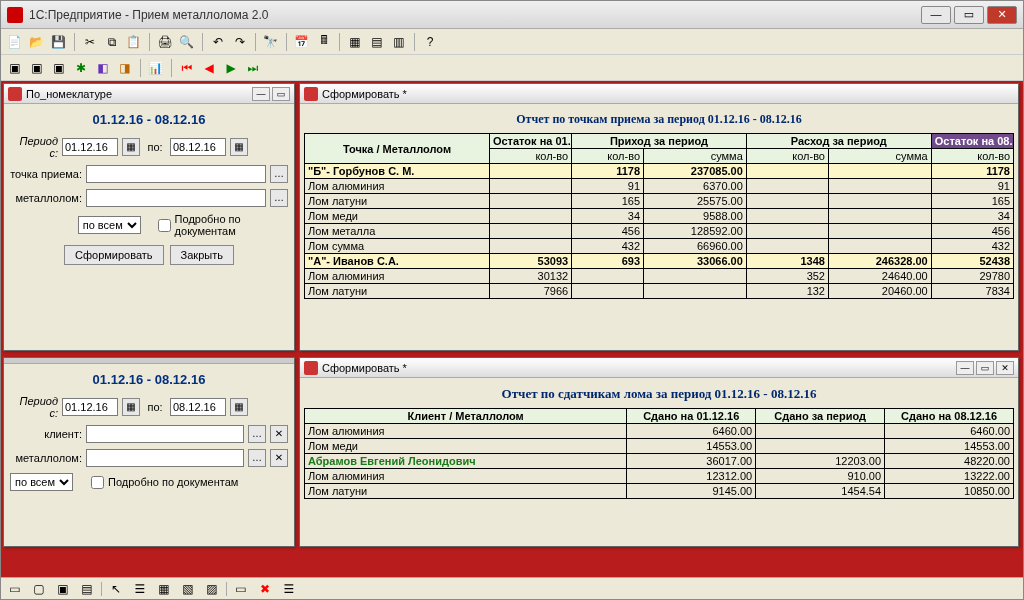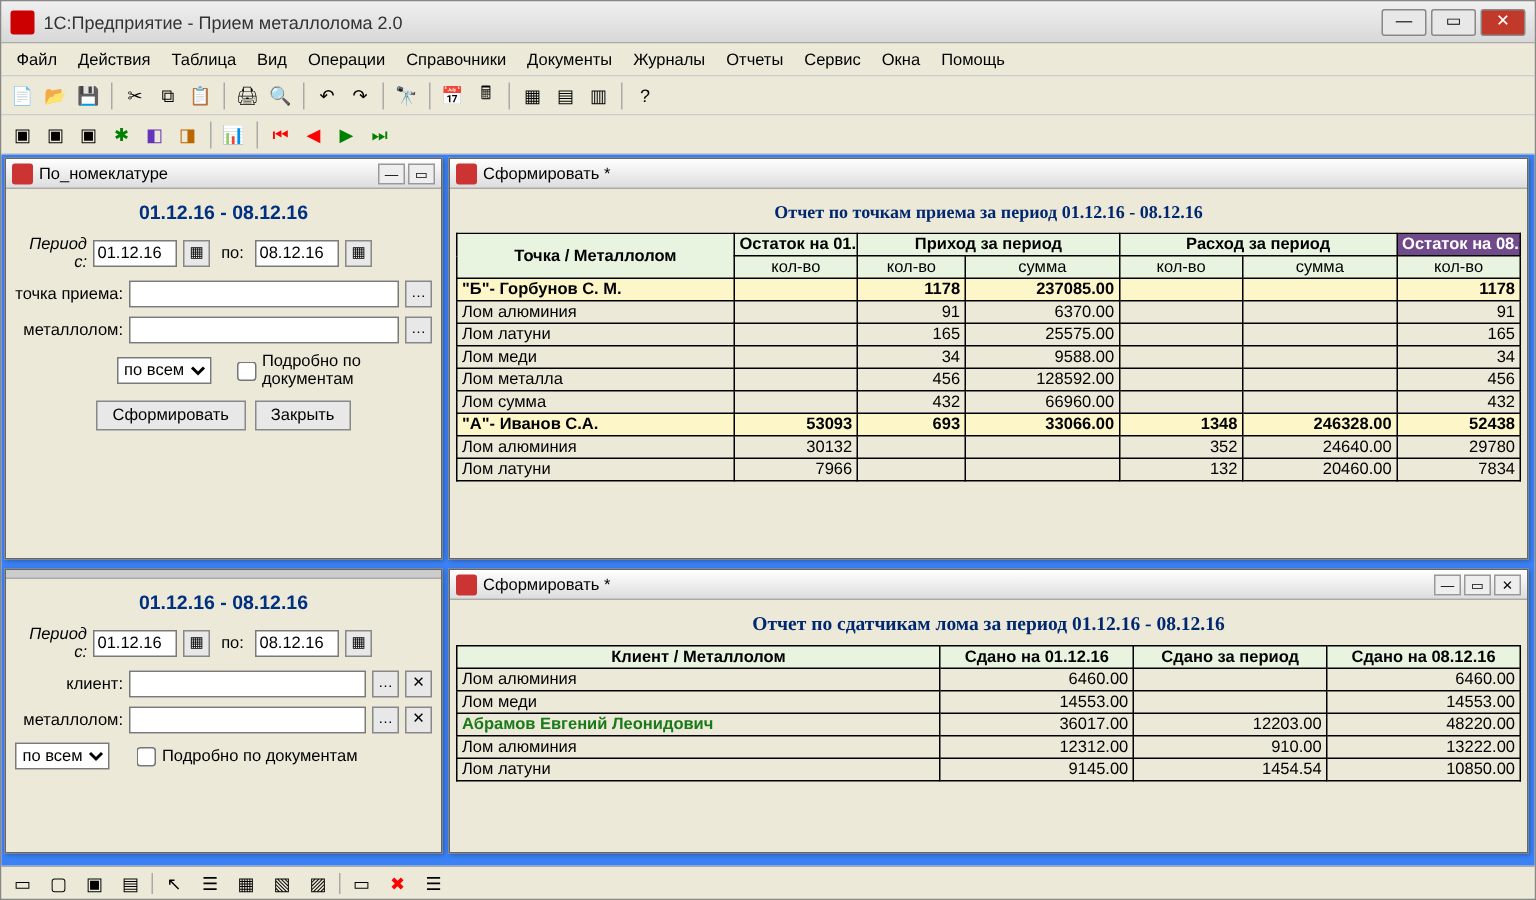--- a/index.html
+++ b/index.html
@@ -13,21 +13,21 @@
   .win-btn { width:30px; height:18px; border:1px solid #888; background:#e8e8e8; border-radius:2px; font-size:11px; text-align:center; line-height:15px; cursor:pointer;}
   .win-btn.close { background:#c0392b; color:#fff;}
   
   .menubar { height:22px; background:#ece9d8; display:flex; align-items:center; padding:0 4px; border-bottom:1px solid #ccc; gap:2px;}
   .menubar span { padding:2px 6px; cursor:pointer;}
   
   .toolbar { height:26px; background:#ece9d8; display:flex; align-items:center; padding:2px 4px; border-bottom:1px solid #ccc; gap:2px;}
   .tbbtn { width:20px; height:20px; border:1px solid transparent; display:inline-flex; align-items:center; justify-content:center; cursor:pointer; font-size:12px;}
   .toolbar .sep { width:1px; height:18px; background:#aaa; margin:0 3px;}
   
-  .workspace { flex:1; position:relative; background:#3b82f6; overflow:hidden;}
+  .workspace { flex:1; position:relative; background:#b91c1c; overflow:hidden;}
   .child-window { position:absolute; background:#ece9d8; border:1px solid #666; box-shadow:1px 1px 3px rgba(0,0,0,0.3); display:flex; flex-direction:column;}
   .child-title { height:20px; background:linear-gradient(#fff,#ddd); display:flex; align-items:center; padding:0 4px; border-bottom:1px solid #aaa;}
   .child-title .ico { width:14px; height:14px; margin-right:4px; display:inline-block; background:#c33; border-radius:2px;}
   .child-title .t { flex:1; font-size:11px;}
   .child-title .cb { width:18px; height:14px; border:1px solid #999; background:#eee; font-size:9px; text-align:center; line-height:12px; margin-left:2px; cursor:pointer;}
   .child-body { flex:1; padding:4px; overflow:hidden; position:relative;}
   
   .form-title { text-align:center; color:#003080; font-weight:bold; font-size:13px; margin:4px 0 8px;}
   .form-row { display:flex; align-items:center; margin:6px 2px; gap:4px;}
   .form-row label { width:72px; text-align:right; font-size:11px;}
@@ -36,21 +36,21 @@
   .calbtn, .dotbtn { width:18px; height:18px; border:1px solid #888; background:#e8e8e8; font-size:10px; text-align:center; line-height:16px; cursor:pointer;}
   .select { background:#fff; border:1px solid #7a7a7a; height:18px; font-size:11px;}
   .chk { display:flex; align-items:center; gap:4px;}
   .btn { border:1px solid #888; background:#e8e8e8; padding:3px 10px; cursor:pointer; font-size:11px;}
   .btn-row { display:flex; gap:6px; justify-content:center; margin-top:8px;}
   
   .report-title { text-align:center; color:#002870; font-weight:bold; font-size:12px; margin:4px 0 6px; font-family:"Times New Roman",serif;}
   table.report { border-collapse:collapse; width:100%; font-size:11px; table-layout:fixed;}
   table.report th, table.report td { border:1px solid #000; padding:1px 3px; white-space:nowrap; overflow:hidden;}
   table.report th { background:#e8f4e0; font-weight:bold; text-align:center;}
-  table.report th.sub { font-weight:normal;}
+  table.report th.sub { font-weight:normal;text-align:right;}
   table.report td.num { text-align:right;}
   table.report tr.group td { background:#fdf6c8; font-weight:bold;}
   table.report tr.client td:first-child { color:#1a7a1a; font-weight:bold;}
   .hl-cell { background:#704a8a !important; color:#fff;}
   .scroll-wrap { overflow:auto; height:220px; border:none;}
   .scroll-wrap2 { overflow:auto; height:118px;}
   
   .statusbar { height:22px; background:#ece9d8; border-top:1px solid #aaa; display:flex; align-items:center; padding:0 4px; gap:4px;}
 </style>
 </head>
@@ -61,34 +61,20 @@
   <div class="titlebar">
     <span class="icon"></span>
     <span class="title">1С:Предприятие - Прием металлолома 2.0</span>
     <div class="win-btns">
       <div class="win-btn">—</div>
       <div class="win-btn">▭</div>
       <div class="win-btn close">✕</div>
     </div>
   </div>
 
-  <div class="menubar">
-    <span>Файл</span>
-    <span>Действия</span>
-    <span>Таблица</span>
-    <span>Вид</span>
-    <span>Операции</span>
-    <span>Справочники</span>
-    <span>Документы</span>
-    <span>Журналы</span>
-    <span>Отчеты</span>
-    <span>Сервис</span>
-    <span>Окна</span>
-    <span>Помощь</span>
-  </div>
 
   <div class="toolbar">
     <span class="tbbtn">📄</span>
     <span class="tbbtn">📂</span>
     <span class="tbbtn">💾</span>
     <span class="sep"></span>
     <span class="tbbtn">✂</span>
     <span class="tbbtn">⧉</span>
     <span class="tbbtn">📋</span>
     <span class="sep"></span>

